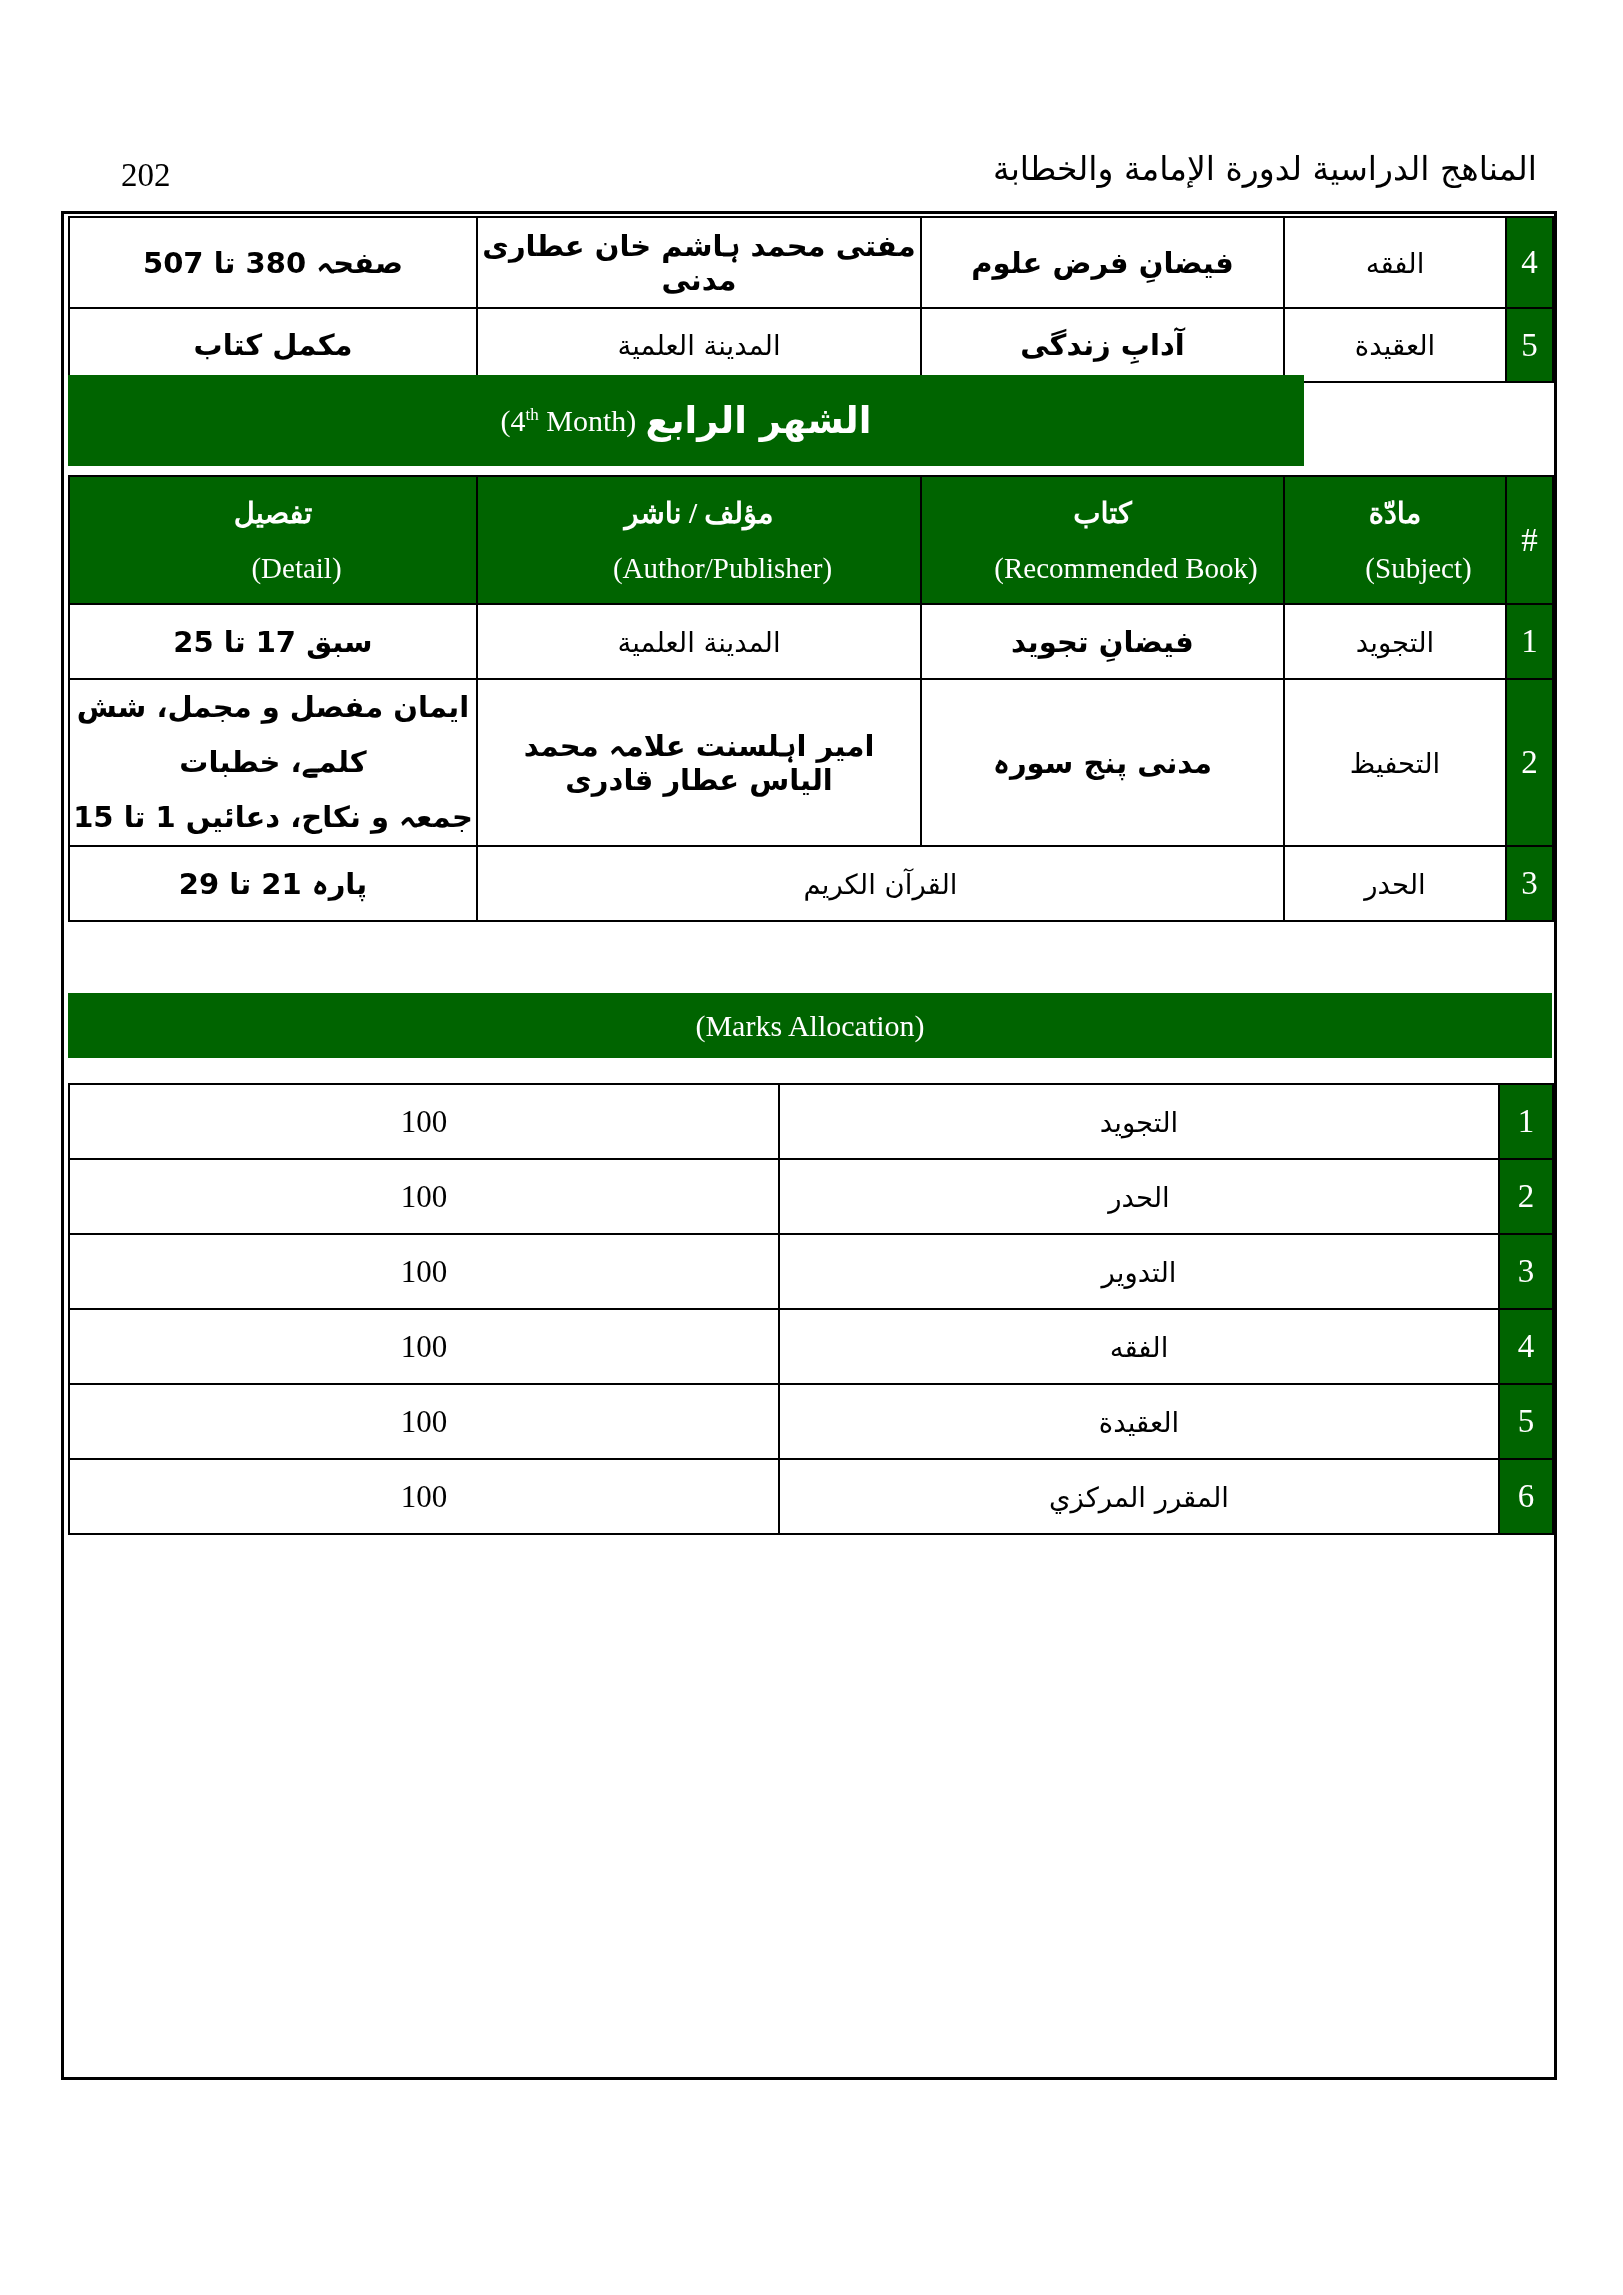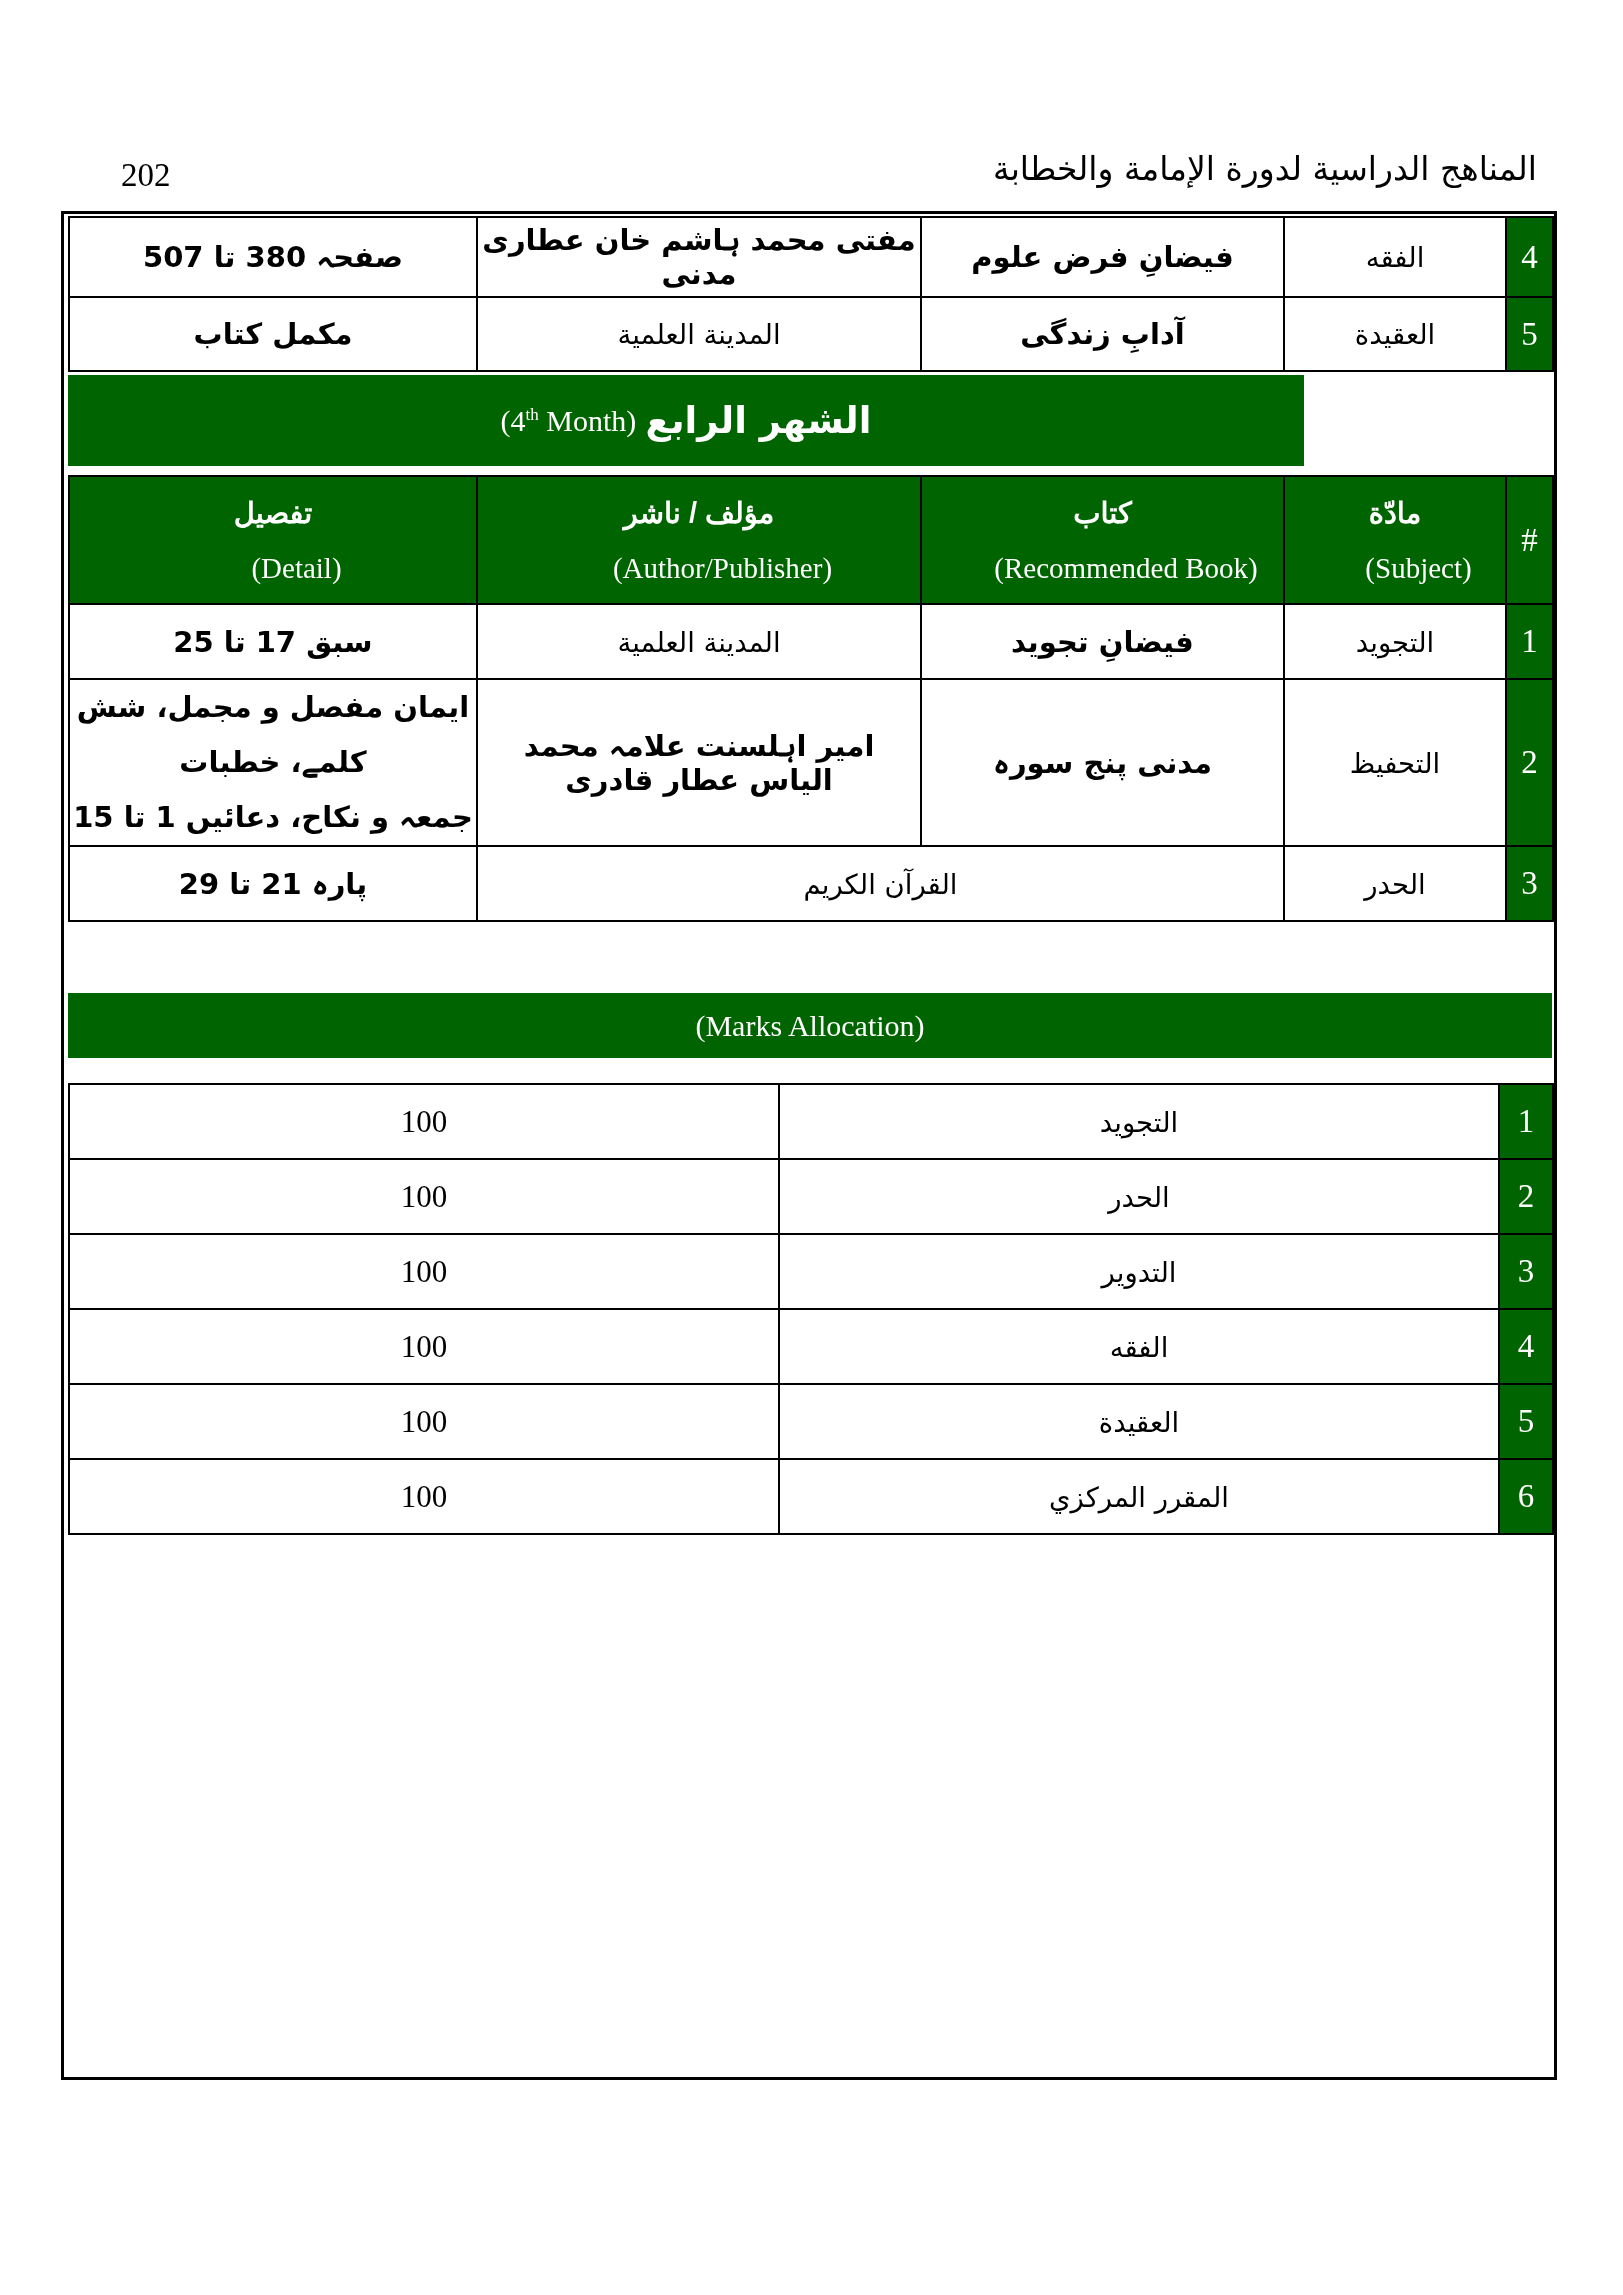--- a/index.html
+++ b/index.html
@@ -15,21 +15,21 @@
   .cell-ar { direction:rtl; font-size:29px; font-weight:bold; font-family:"DejaVu Sans", sans-serif; }
   .cell-ar-n { direction:rtl; font-size:27.5px; font-family:"DejaVu Sans", sans-serif; }
   .num-cell { background:#006400; color:#ffffff; font-size:33px; font-family:"Liberation Serif", serif; }
   .num-plain { font-size:31px; font-family:"Liberation Serif", serif; }
   .banner { background:#006400; color:#ffffff; position:absolute; text-align:center;
             display:flex; align-items:center; justify-content:center; gap:9.2px; }
   .banner .ar { font-size:37px; font-weight:bold; font-family:"DejaVu Sans", sans-serif; direction:rtl; }
   .banner .en { font-size:30px; font-family:"Liberation Serif", serif; }
   .banner sup { font-size:17px; }
   tr.hdr td { background:#006400; color:#ffffff; }
-  .hdr-ar { display:block; font-size:29px; font-weight:bold; font-family:Liberation Sans, sans-serif; direction:rtl; margin-bottom:22px; }
+  .hdr-ar { display:block; font-size:29px; font-weight:bold; font-family:Liberation Serif, serif; direction:rtl; margin-bottom:22px; }
   .hdr-en { display:block; font-size:29px; font-family:"Liberation Serif", serif;padding-left:47px; }
   .hdr-inline { font-size:29px; font-family:"Liberation Serif", serif; }
   .hdr-inline .ar { font-weight:bold; font-family:"DejaVu Sans", sans-serif; }
   .detail-multi { line-height:55px; }
 </style>
 </head>
 <body>
 
 <div class="abs running-head">المناهج الدراسية لدورة الإمامة والخطابة</div>
 <div class="abs page-num">202</div>
@@ -38,21 +38,21 @@
 
 <table style="left:68px; top:216px; width:1484px;">
   <colgroup>
       <col style="width:408px">
       <col style="width:444px">
       <col style="width:363px">
       <col style="width:222px">
       <col style="width:47px">
     </colgroup>
   <tbody>
-      <tr style="height:80px">
+      <tr style="height:91px">
     <td class="cell-ar">صفحہ 380 تا 507</td>
     <td class="cell-ar thin-l">مفتی محمد ہاشم خان عطاری مدنی</td>
     <td class="cell-ar thin-l">فیضانِ فرض علوم</td>
     <td class="cell-ar-n thin-l">الفقه</td>
     <td class="num-cell">4</td>
   </tr>
   <tr style="height:74px">
     <td class="cell-ar">مکمل کتاب</td>
     <td class="cell-ar-n thin-l">المدينة العلمية</td>
     <td class="cell-ar thin-l">آدابِ زندگی</td>

